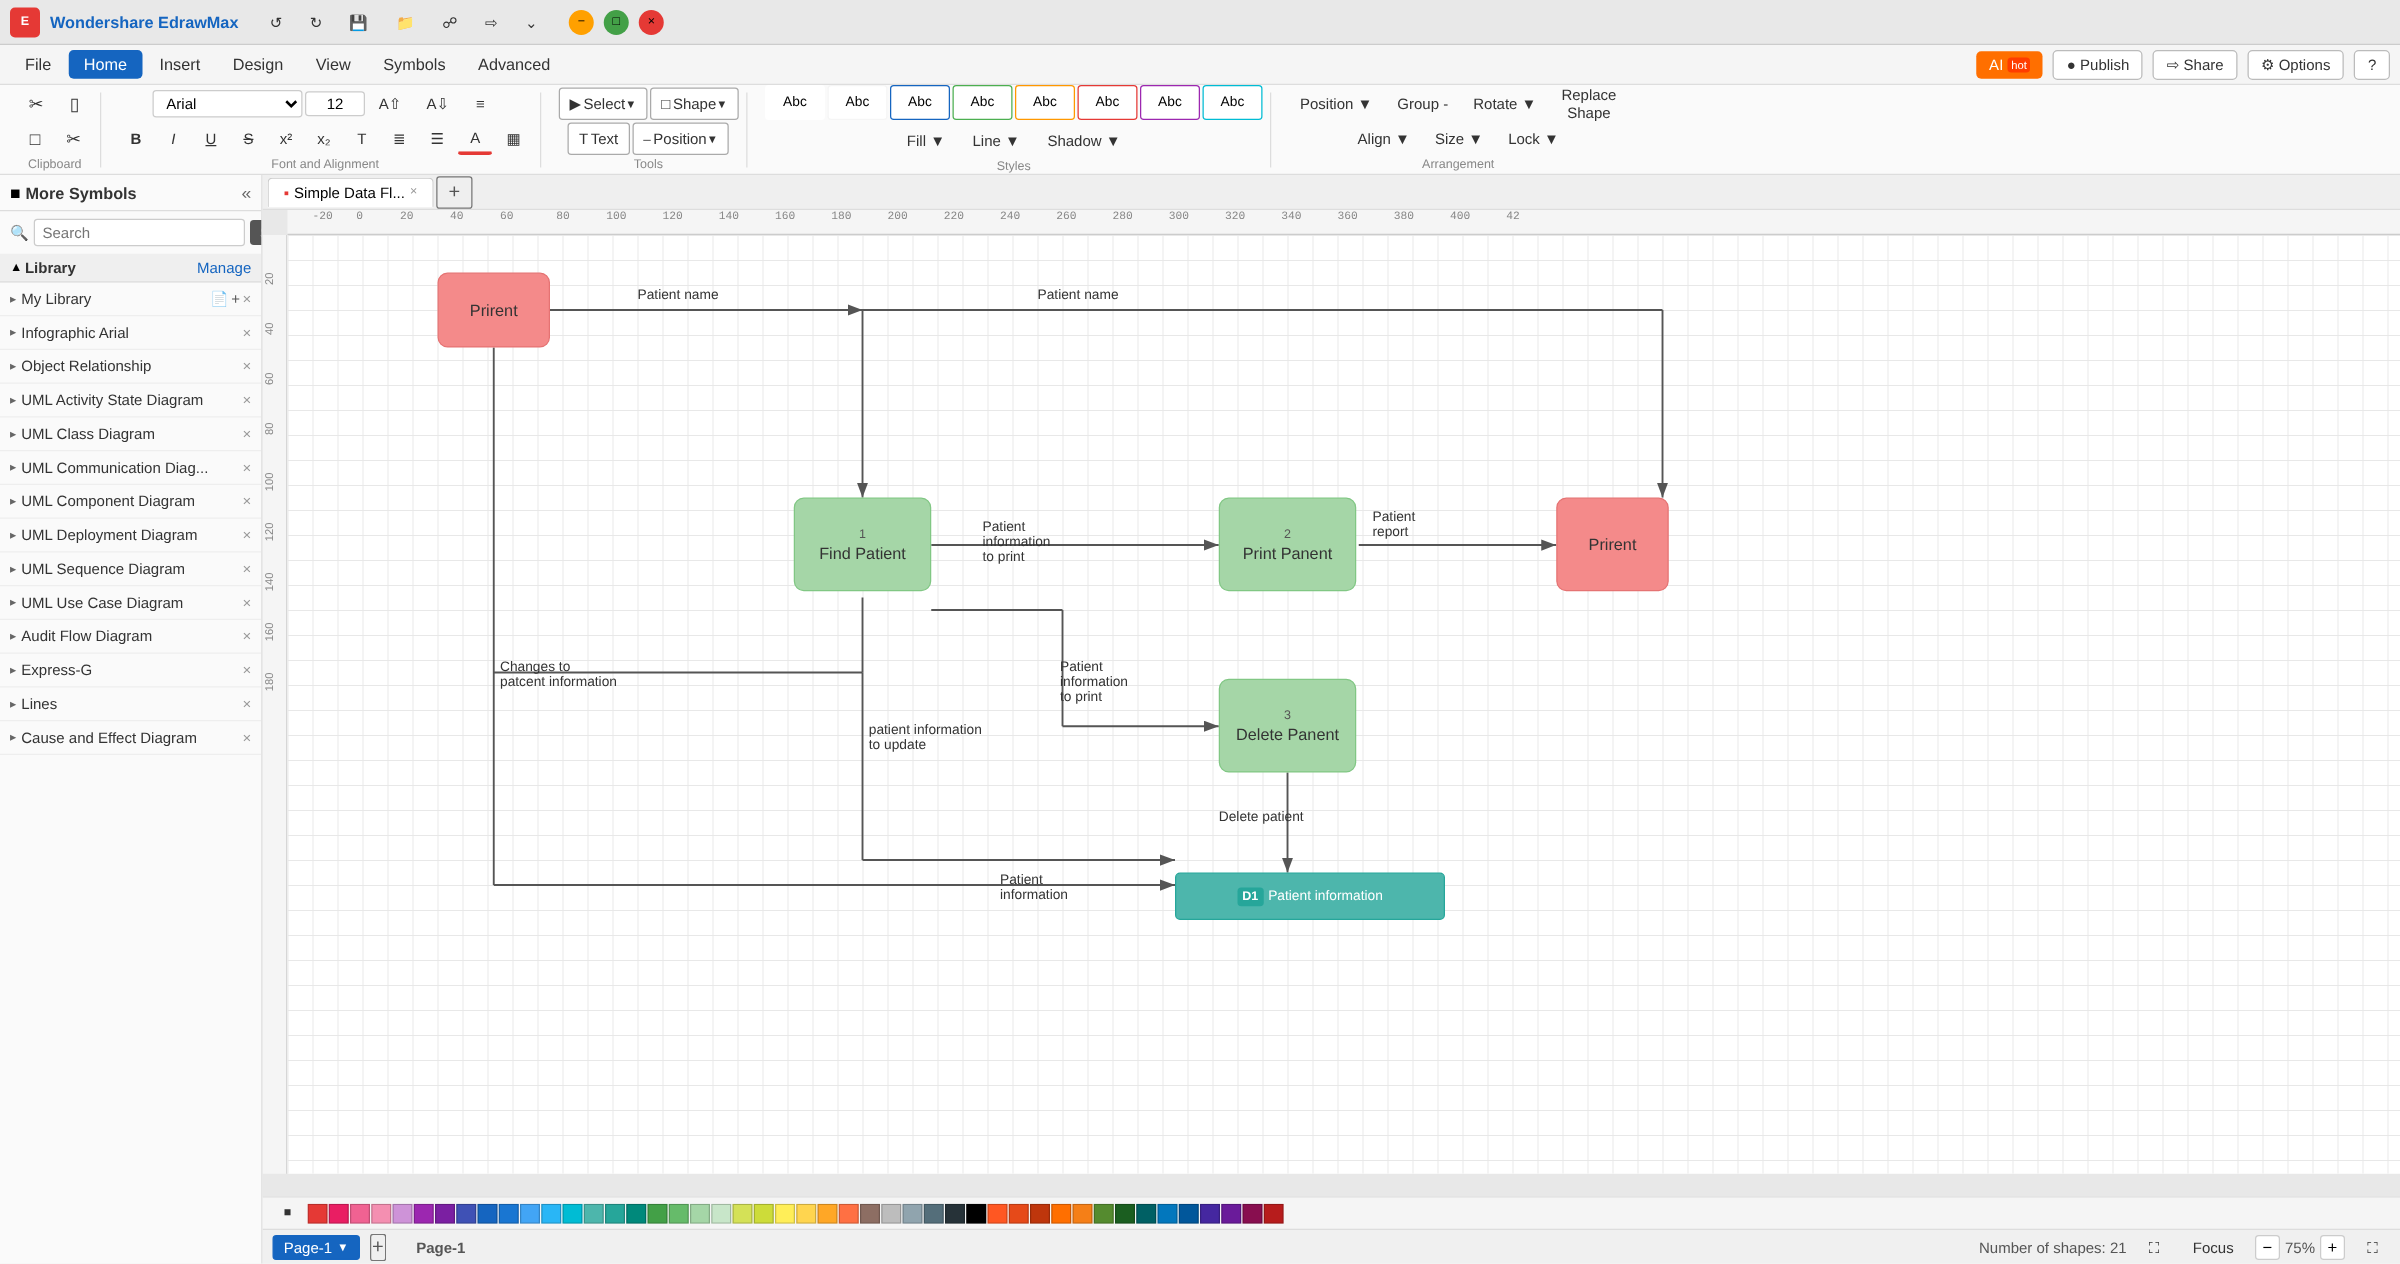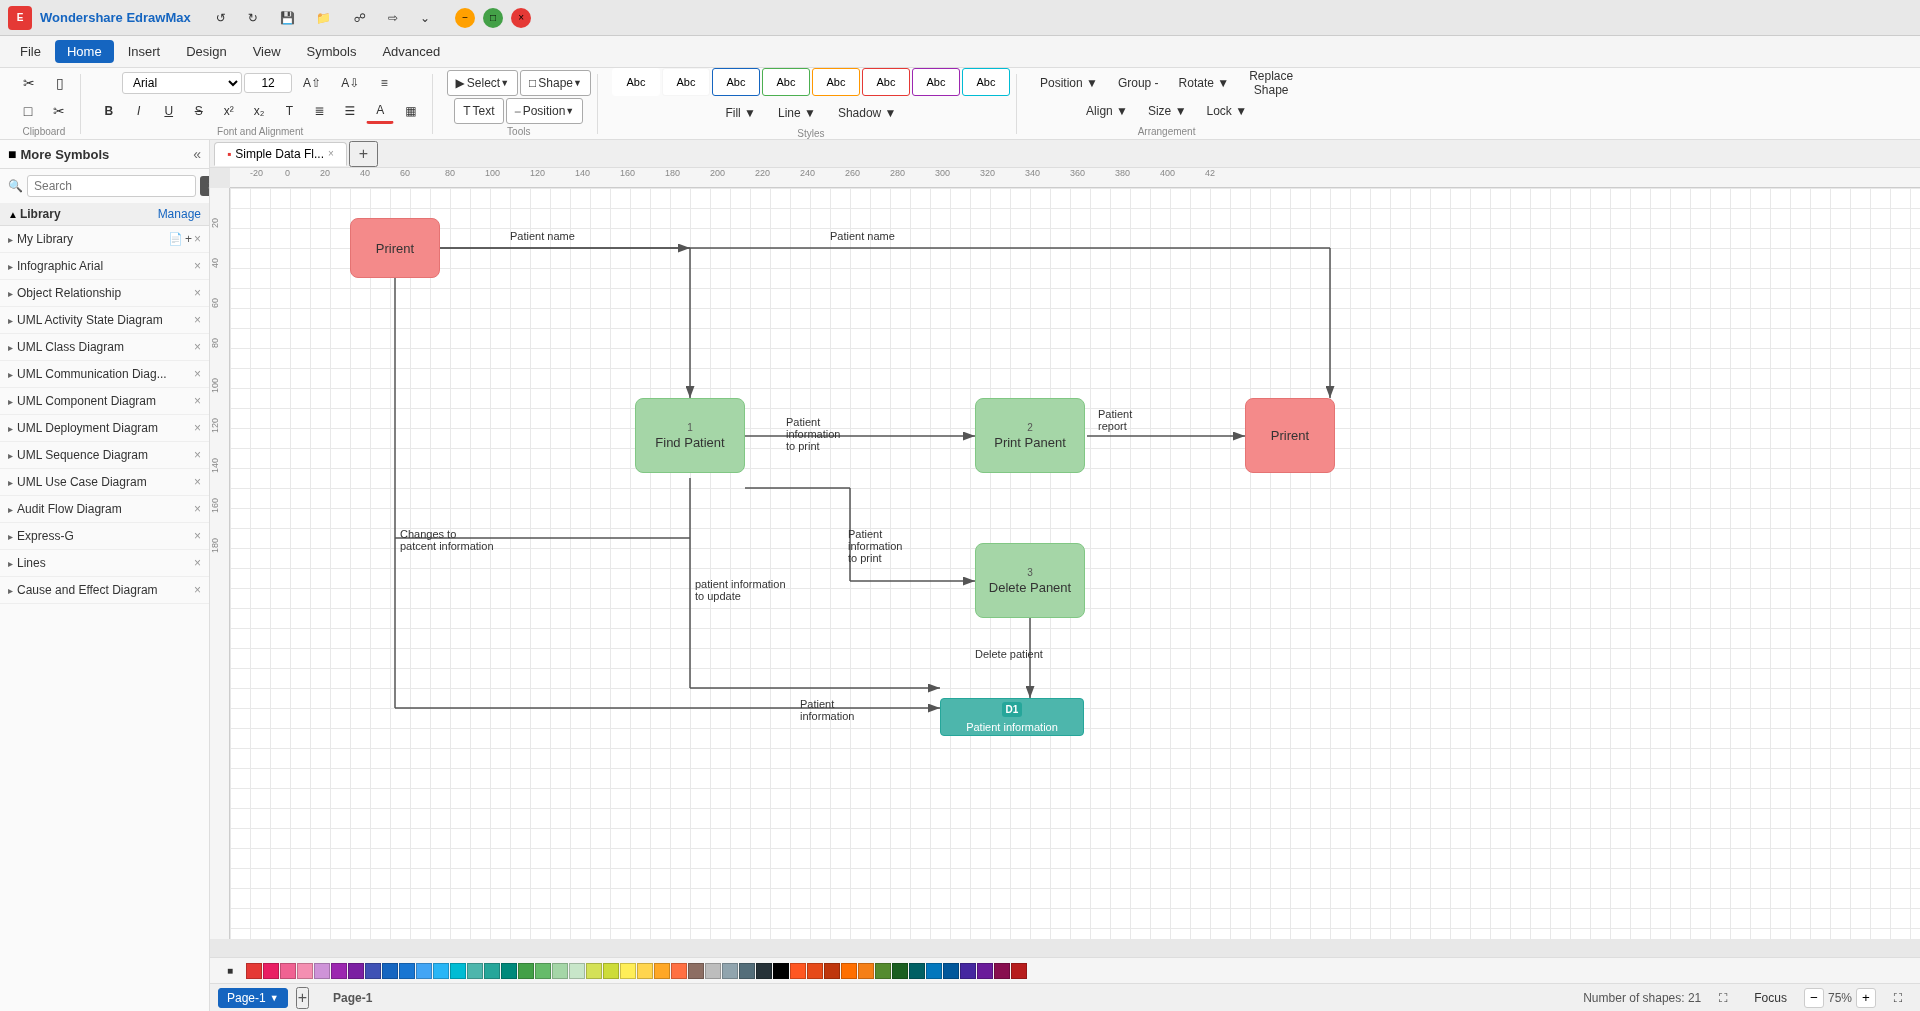--- a/index.html
+++ b/index.html
@@ -65,21 +65,21 @@
     .tab.active { background: white; border-bottom: 1px solid white; z-index: 1; }
     .tab-close { color: #999; font-size: 10px; cursor: pointer; }
     .new-tab-btn { padding: 2px 8px; cursor: pointer; color: #555; font-size: 16px; }
     .canvas-wrapper { flex: 1; position: relative; overflow: hidden; background: #e8e8e8; }
     .ruler-h { position: absolute; top: 0; left: 20px; right: 0; height: 20px; background: #f5f5f5; border-bottom: 1px solid #ccc; overflow: hidden; }
     .ruler-v { position: absolute; top: 20px; left: 0; width: 20px; bottom: 18px; background: #f5f5f5; border-right: 1px solid #ccc; overflow: hidden; }
     .canvas { position: absolute; top: 20px; left: 20px; right: 0; bottom: 18px; background: white; overflow: hidden; }
     .grid-bg { position: absolute; top: 0; left: 0; right: 0; bottom: 0; background-image: linear-gradient(#e8e8e8 1px, transparent 1px), linear-gradient(90deg, #e8e8e8 1px, transparent 1px); background-size: 20px 20px; }
 
     
-    .ruler-h .tick { position: absolute; top: 0; font-size: 9px; color: #888; white-space: nowrap; }
+    .ruler-h .tick { position: absolute; top: 0; font-size: 9px; color: #888; white-space: nowrap; font-family: Liberation Mono, monospace; }
     .ruler-v .tick { position: absolute; left: 0; font-size: 9px; color: #888; writing-mode: vertical-rl; transform: rotate(180deg); }
 
     
     #statusbar { height: 28px; background: #f0f0f0; border-top: 1px solid #ddd; display: flex; align-items: center; padding: 0 8px; gap: 8px; font-size: 12px; color: #555; }
     .status-left { display: flex; align-items: center; gap: 8px; }
     .status-right { margin-left: auto; display: flex; align-items: center; gap: 8px; }
     .page-tab { display: flex; align-items: center; gap: 4px; padding: 2px 8px; border: 1px solid #ccc; border-radius: 3px; background: white; cursor: pointer; }
     .page-tab.active { background: #1565c0; color: white; border-color: #1565c0; }
     .add-page-btn { cursor: pointer; color: #555; font-size: 16px; }
     .zoom-ctrl { display: flex; align-items: center; gap: 4px; }
@@ -124,20 +124,27 @@
 </div>
 
 <div id="menubar">
   <div class="menu-item">File</div>
   <div class="menu-item active">Home</div>
   <div class="menu-item">Insert</div>
   <div class="menu-item">Design</div>
   <div class="menu-item">View</div>
   <div class="menu-item">Symbols</div>
   <div class="menu-item">Advanced</div>
+  <div class="right-actions">
+    <button class="ai-btn">AI <span style="background:#ff3d00;font-size:9px;padding:1px 3px;border-radius:3px;vertical-align:middle;">hot</span></button>
+    <button class="action-btn">● Publish</button>
+    <button class="action-btn">⇨ Share</button>
+    <button class="action-btn">⚙ Options</button>
+    <button class="action-btn">?</button>
+  </div>
 </div>
 
 <div id="toolbar">
 
   <div class="toolbar-group">
     <div class="tb-col">
       <div class="tb-row">
         <button class="tb-btn icon-btn">✂</button>
         <button class="tb-btn icon-btn">▯</button>
       </div>
@@ -456,21 +463,21 @@
 
         <div class="shape-box shape-pink" style="left:1015px;top:210px;width:90px;height:75px;">
           <span>Prirent</span>
         </div>
 
         <div class="shape-box shape-green" style="left:745px;top:355px;width:110px;height:75px;">
           <span class="shape-number">3</span>
           <span>Delete Panent</span>
         </div>
 
-        <div class="shape-box shape-teal" style="left:710px;top:510px;width:144px;height:38px;border-radius:4px;flex-direction:column;gap:4px;">
+        <div class="shape-box shape-teal" style="left:710px;top:510px;width:216px;height:38px;border-radius:4px;flex-direction:row;gap:4px;">
           <span style="background:#26a69a;padding:2px 4px;border-radius:3px;font-weight:bold;font-size:10px;">D1</span>
           <span>Patient information</span>
         </div>
 
         <div class="arrow-label" style="left:280px;top:42px;">Patient name</div>
         <div class="arrow-label" style="left:600px;top:42px;">Patient name</div>
         <div class="arrow-label" style="left:556px;top:228px;">Patient<br>information<br>to print</div>
         <div class="arrow-label" style="left:868px;top:220px;">Patient<br>report</div>
         <div class="arrow-label" style="left:170px;top:340px;">Changes to<br>patcent information</div>
         <div class="arrow-label" style="left:465px;top:390px;">patient information<br>to update</div>

